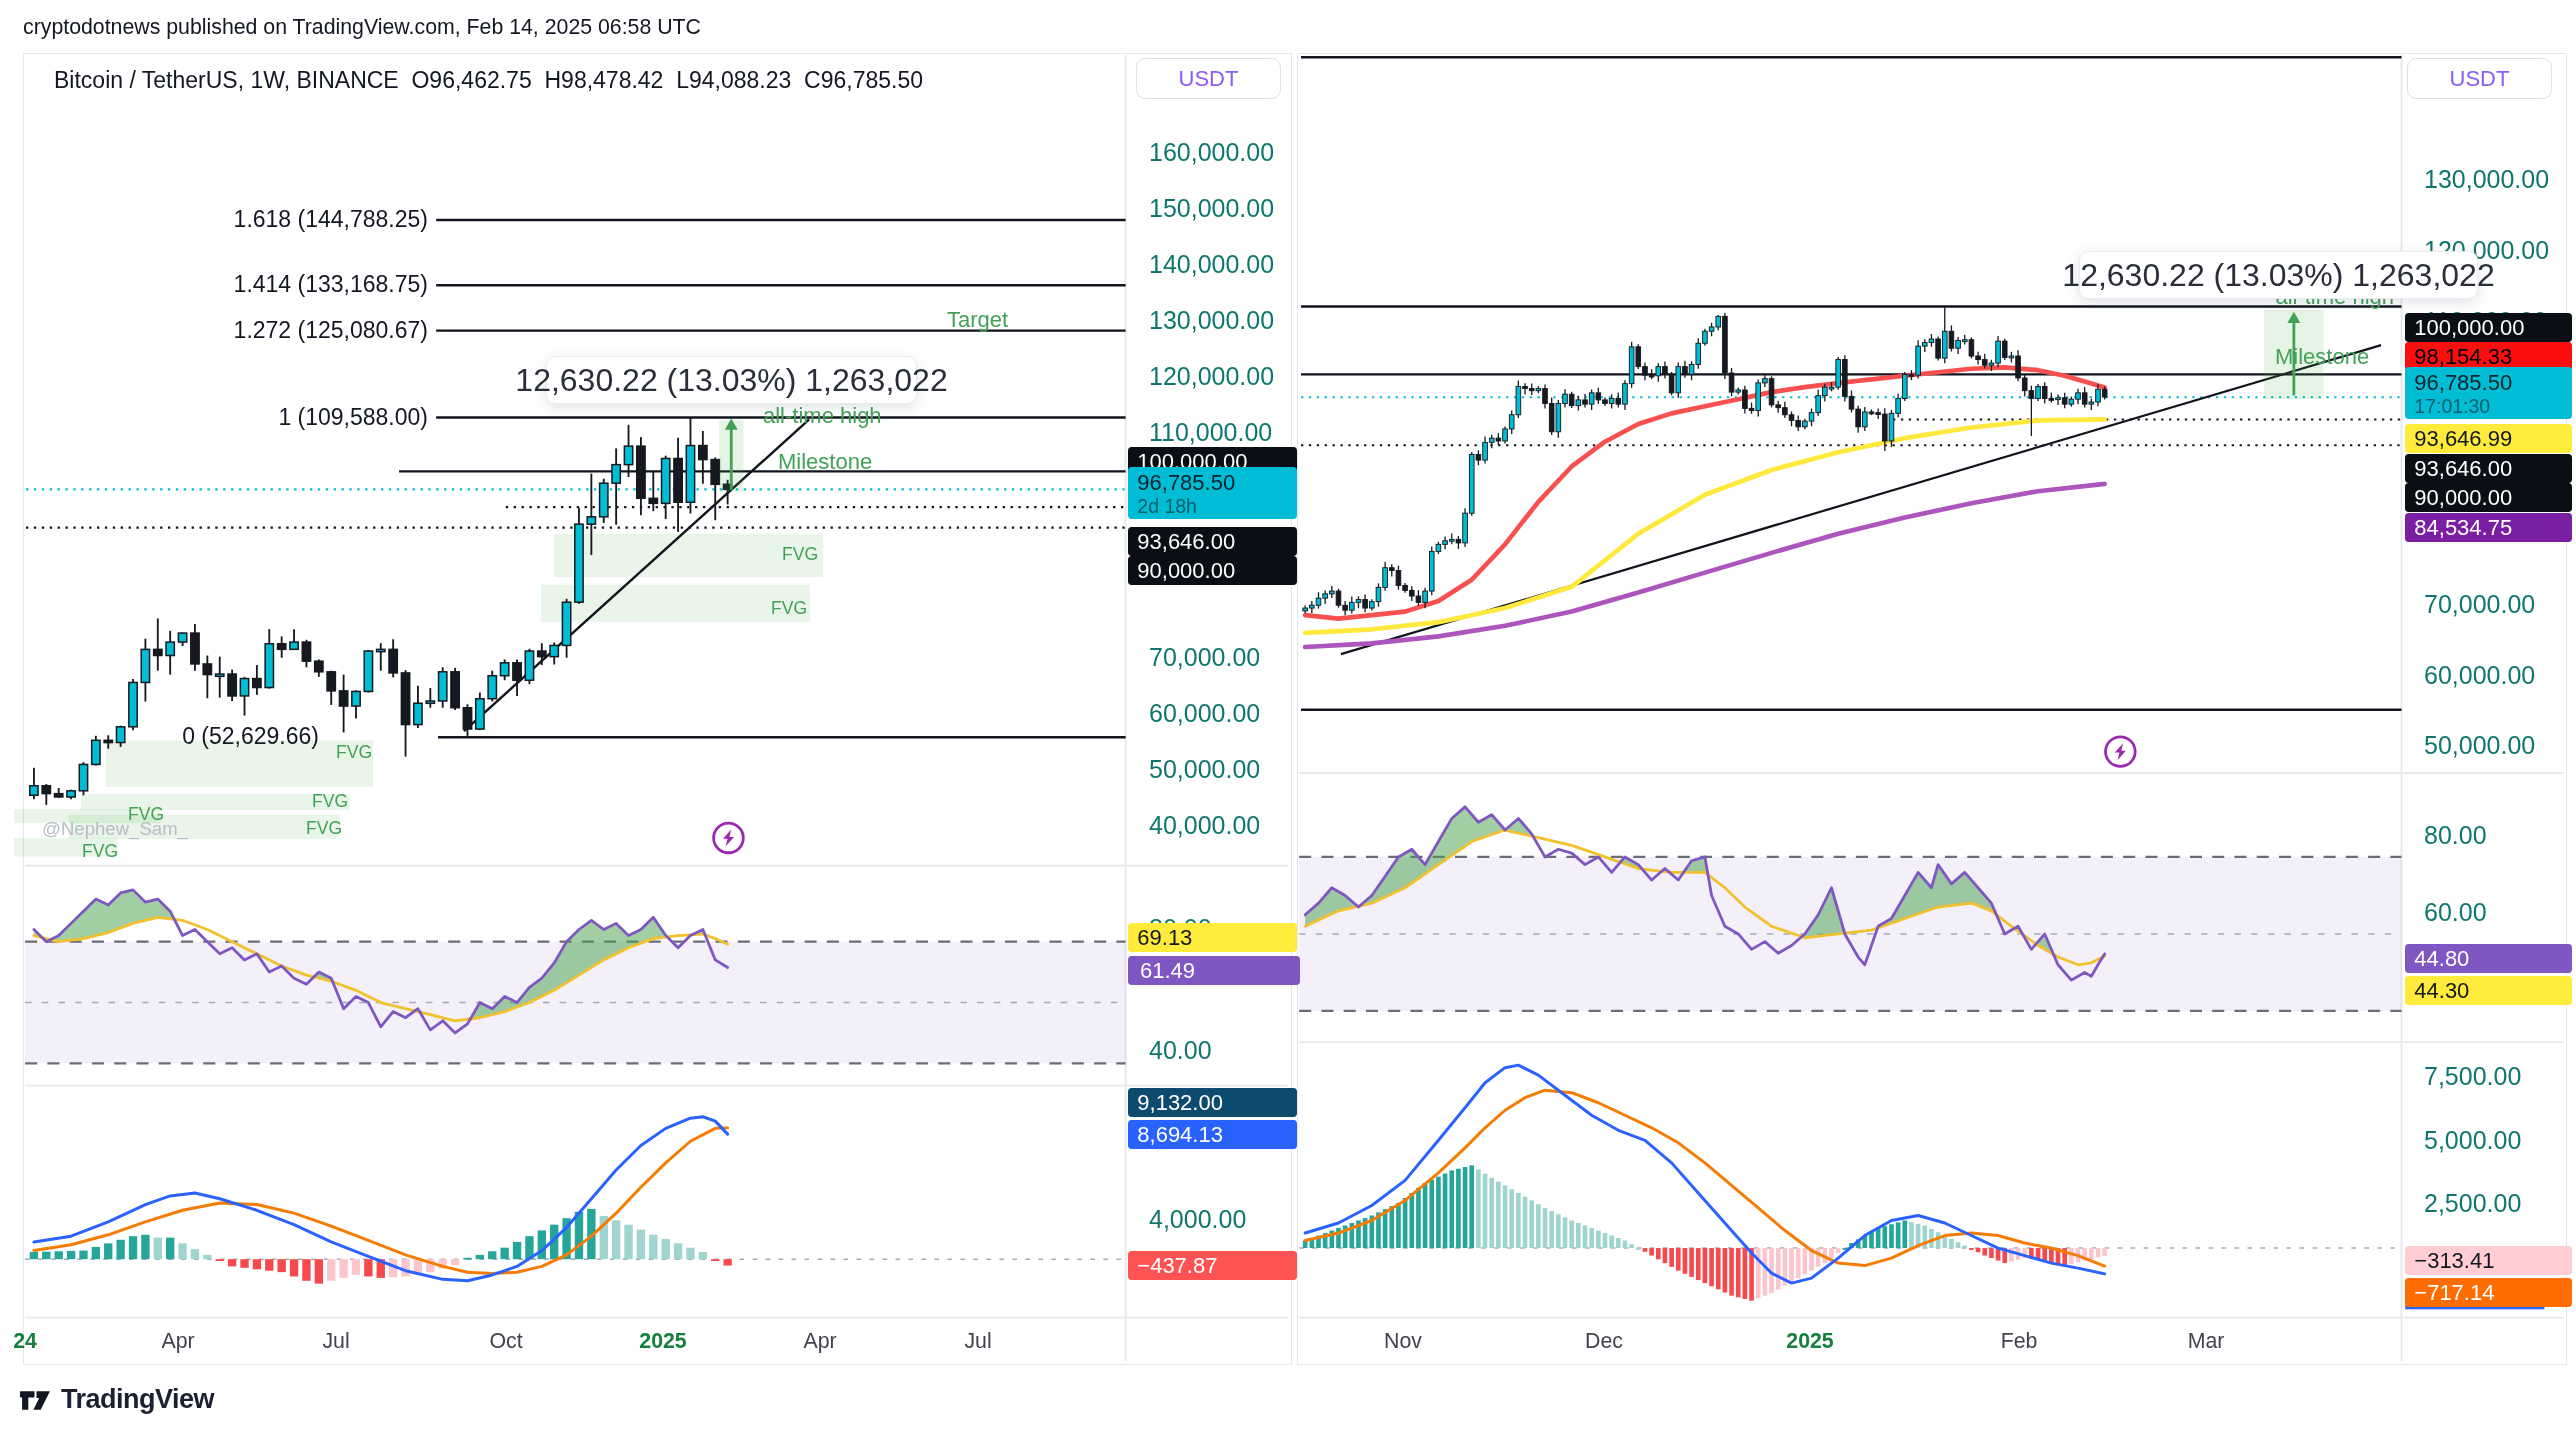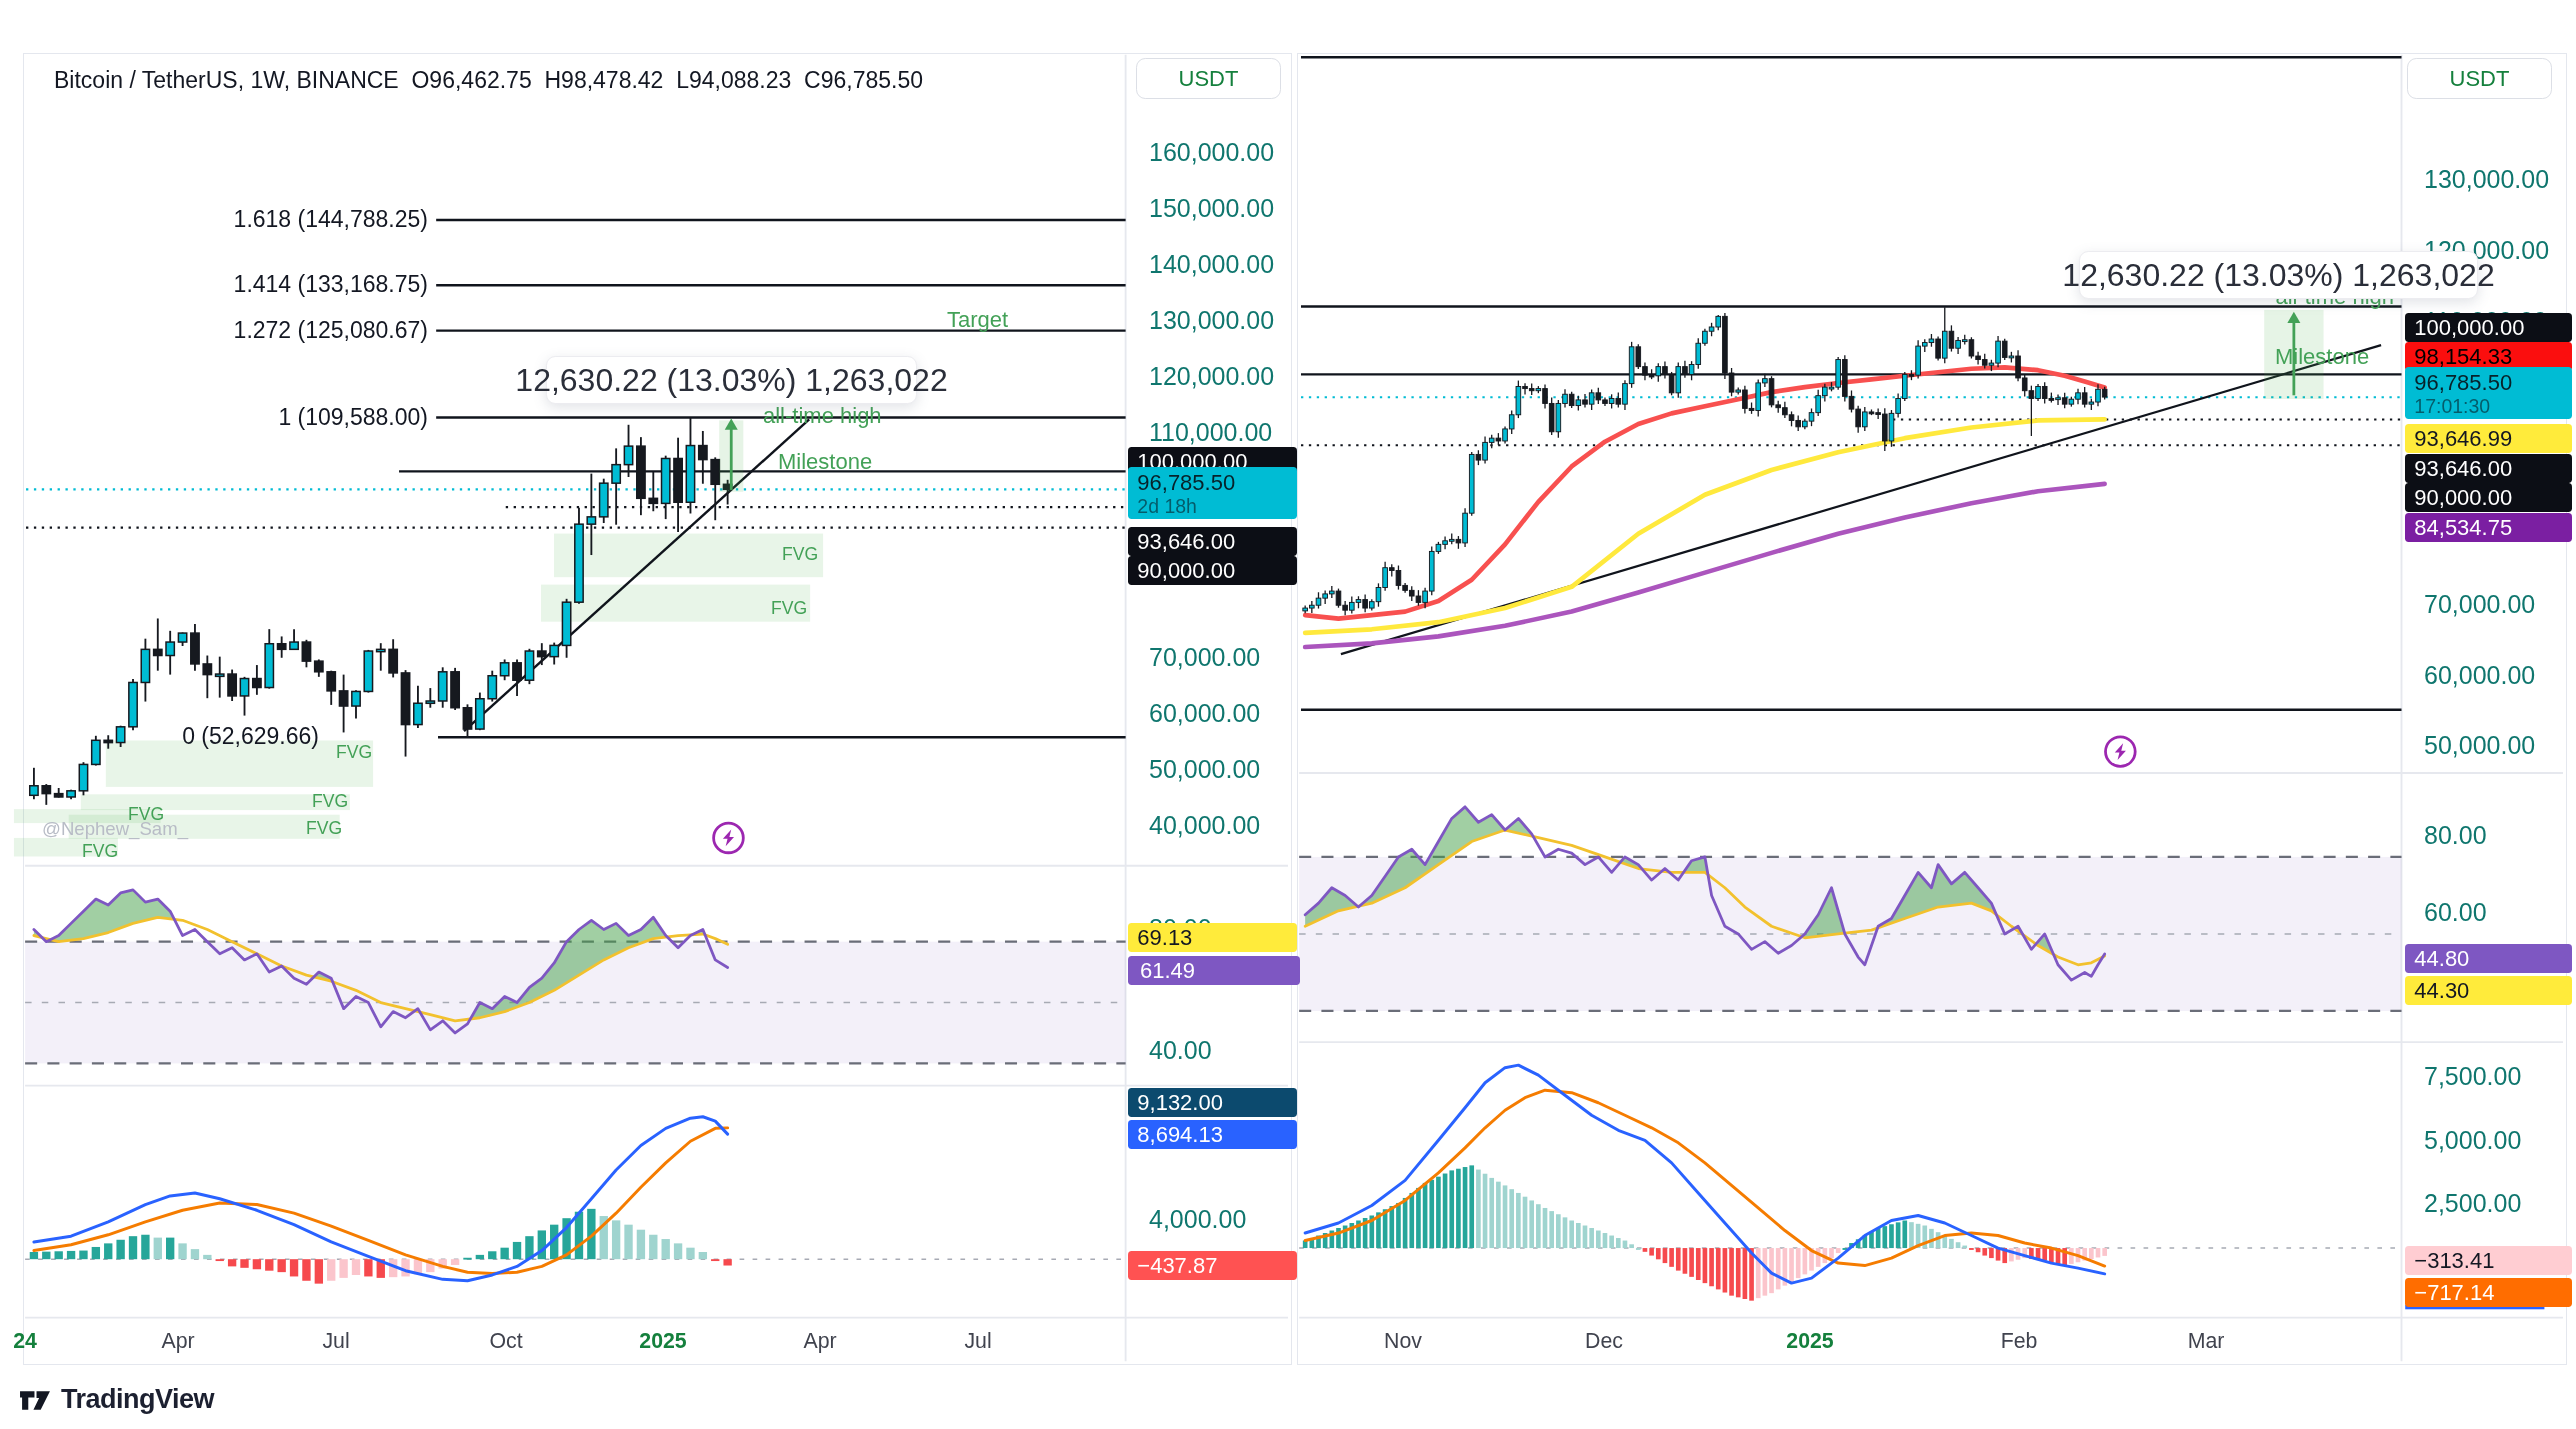--- a/index.html
+++ b/index.html
@@ -4,40 +4,41 @@
 <style>
   html,body{margin:0;padding:0;background:#ffffff;width:2576px;height:1429px;overflow:hidden;
     font-family:"Liberation Sans","DejaVu Sans",sans-serif;color:#131722;}
   #root{position:relative;width:2576px;height:1429px;}
   #cv{position:absolute;left:0;top:0;z-index:1;}
   .ol{position:absolute;white-space:pre;z-index:2;}
   .hdr{left:23px;top:15px;font-size:21.3px;color:#131722;}
   .panel{position:absolute;border:1.9px solid #e4e7ee;background:transparent;z-index:0;}
   .ttl{font-size:23px;color:#131722;z-index:3;}
   .ttl b{font-weight:400;}
-  .usdt{display:flex;align-items:center;justify-content:center;font-size:22px;color:#15803d;
+  .usdt{display:flex;align-items:center;justify-content:center;font-size:22px;color:#8b5cf6;
     border:1.9px solid #dcdfe6;border-radius:9.3px;background:#fff;z-index:3;cursor:pointer;}
   .tick{font-size:25px;color:#0f766e;z-index:2;margin-top:16px;}
   .pbox{font-size:22px;border-radius:3.7px;padding:0 0 0 9.3px;display:flex;flex-direction:column;justify-content:center;z-index:3;}
   .pbox .sub{font-size:19.5px;opacity:.62;line-height:20.4px;}
   .fib{font-size:23px;color:#131722;text-align:right;z-index:2;}
   .grn{color:#43a157;font-size:22px;z-index:3;}
   .fvg{color:#43a157;font-size:17.6px;z-index:3;}
   .callout{background:#ffffff;border:0.9px solid #ececf0;border-radius:9.3px;box-shadow:0 3.7px 13px rgba(90,98,120,.18);
     display:flex;align-items:center;justify-content:center;font-size:32px;color:#2a2e39;z-index:4;}
   .wm{color:#b8bcc6;font-size:18.6px;z-index:2;}
   .tlab{font-size:21.3px;color:#40434e;transform:translateX(-50%);z-index:2;}
   .tlab.b{font-weight:700;color:#15803d;}
   .foot{left:18.6px;top:1383px;display:flex;align-items:center;gap:9.3px;z-index:2;}
   .foot .word{font-size:27px;font-weight:600;color:#1c2030;letter-spacing:-0.5px;}
 </style>
 </head>
 <body>
 <div id="root">
 
+<div class="ol hdr">cryptodotnews published on TradingView.com, Feb 14, 2025 06:58 UTC</div>
 
 <div class="panel" style="left:23px;top:53px;width:1267px;height:1310px;"></div>
 <div class="panel" style="left:1297px;top:53px;width:1268px;height:1310px;"></div>
 
 <svg id="cv" width="2576" height="1429" viewBox="0 0 2776 1540">
       <line x1="1213" y1="59" x2="1213" y2="1467" stroke="#e6e8ee" stroke-width="2"></line>
       <line x1="2588" y1="59" x2="2588" y2="1467" stroke="#e6e8ee" stroke-width="2"></line>
       <line x1="27" y1="933" x2="1388" y2="933" stroke="#e6e8ee" stroke-width="2"></line>
       <line x1="27" y1="1170" x2="1388" y2="1170" stroke="#e6e8ee" stroke-width="2"></line>
       <line x1="27" y1="1420" x2="1388" y2="1420" stroke="#e6e8ee" stroke-width="2"></line>

